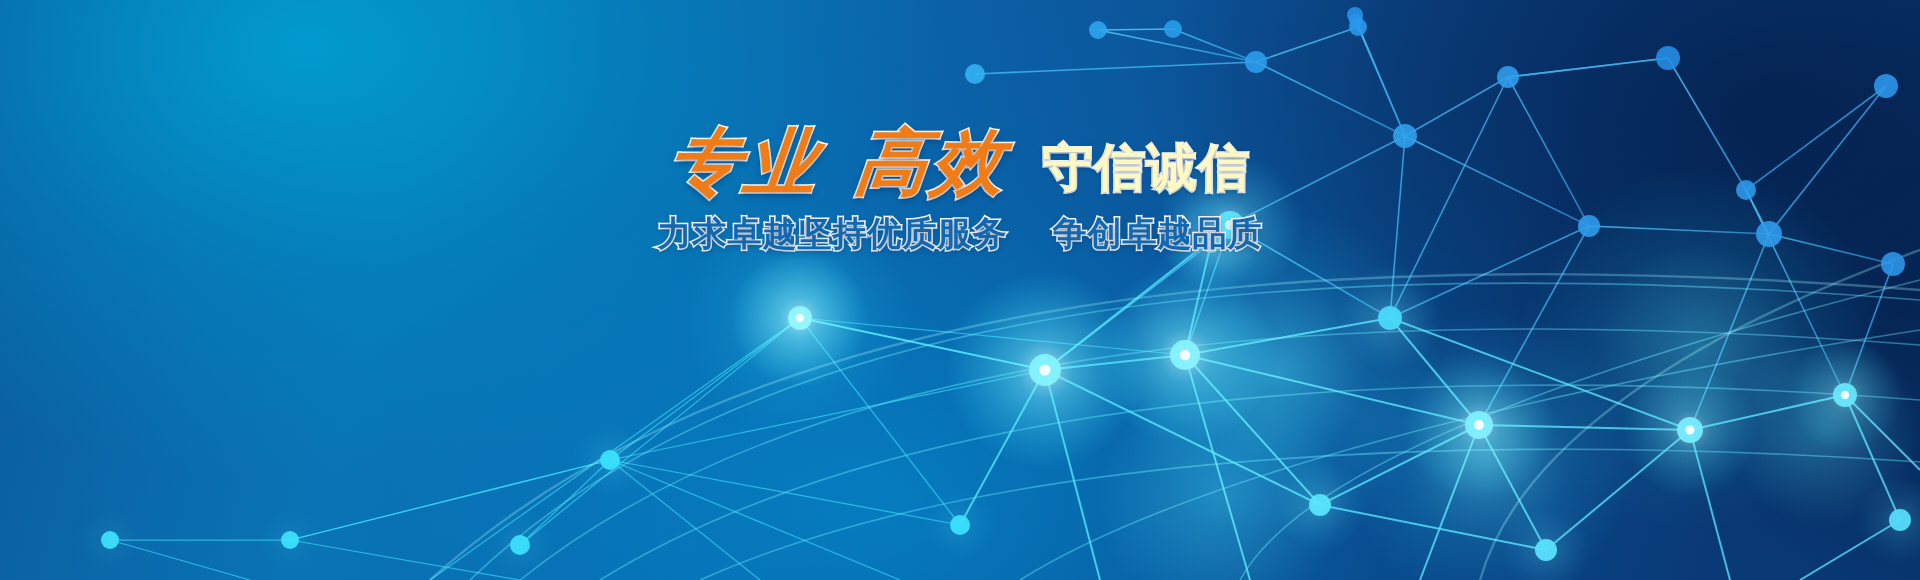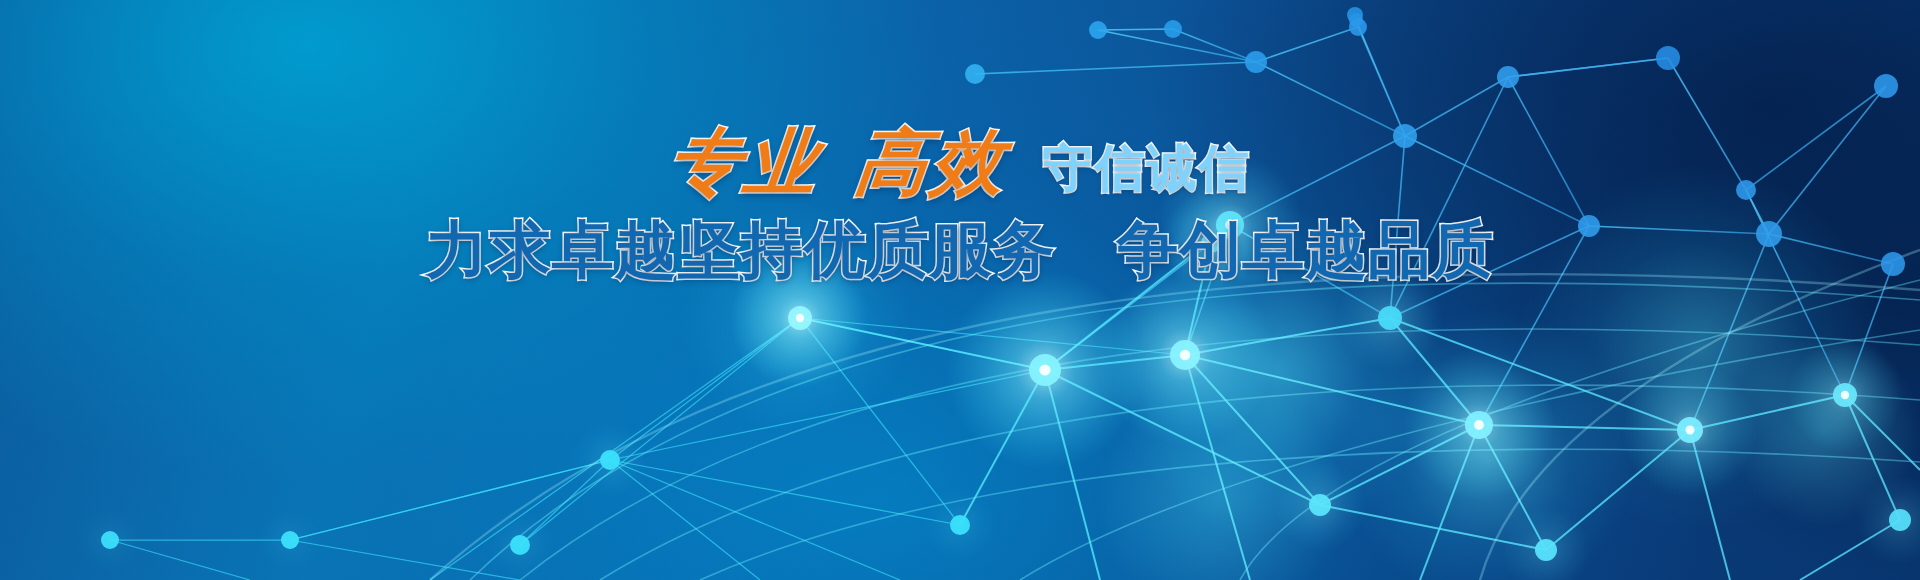--- a/index.html
+++ b/index.html
@@ -74,34 +74,34 @@
     text-shadow:
       0 0 1px #ffffff,
       0 3px 6px rgba(0,30,70,0.45);
     vertical-align: middle;
   }
   .accent-gap { display: inline-block; width: 26px; }
   .white-word {
     display: inline-block;
     font-size: 50px;
     font-weight: bold;
-    color: #7dd3fc;
+    color: #fef9c3;
     letter-spacing: 2px;
     margin-left: 30px;
     -webkit-text-stroke: 3px #ffffff;
     paint-order: stroke fill;
     text-shadow: 0 2px 5px rgba(0,30,70,0.40);
     vertical-align: middle;
     position: relative;
     top: 6px;
   }
   #line-2 {
     margin-top: 10px;
     white-space: nowrap;
-    font-size: 62px;
+    font-size: 34px;
     font-weight: bold;
     color: #1268b0;
     letter-spacing: 1px;
     -webkit-text-stroke: 3px #ffffff;
     paint-order: stroke fill;
     text-shadow: 0 2px 6px rgba(0,30,70,0.42);
     line-height: 1.15;
   }
   .l2-gap { display: inline-block; width: 24px; }
 </style>

